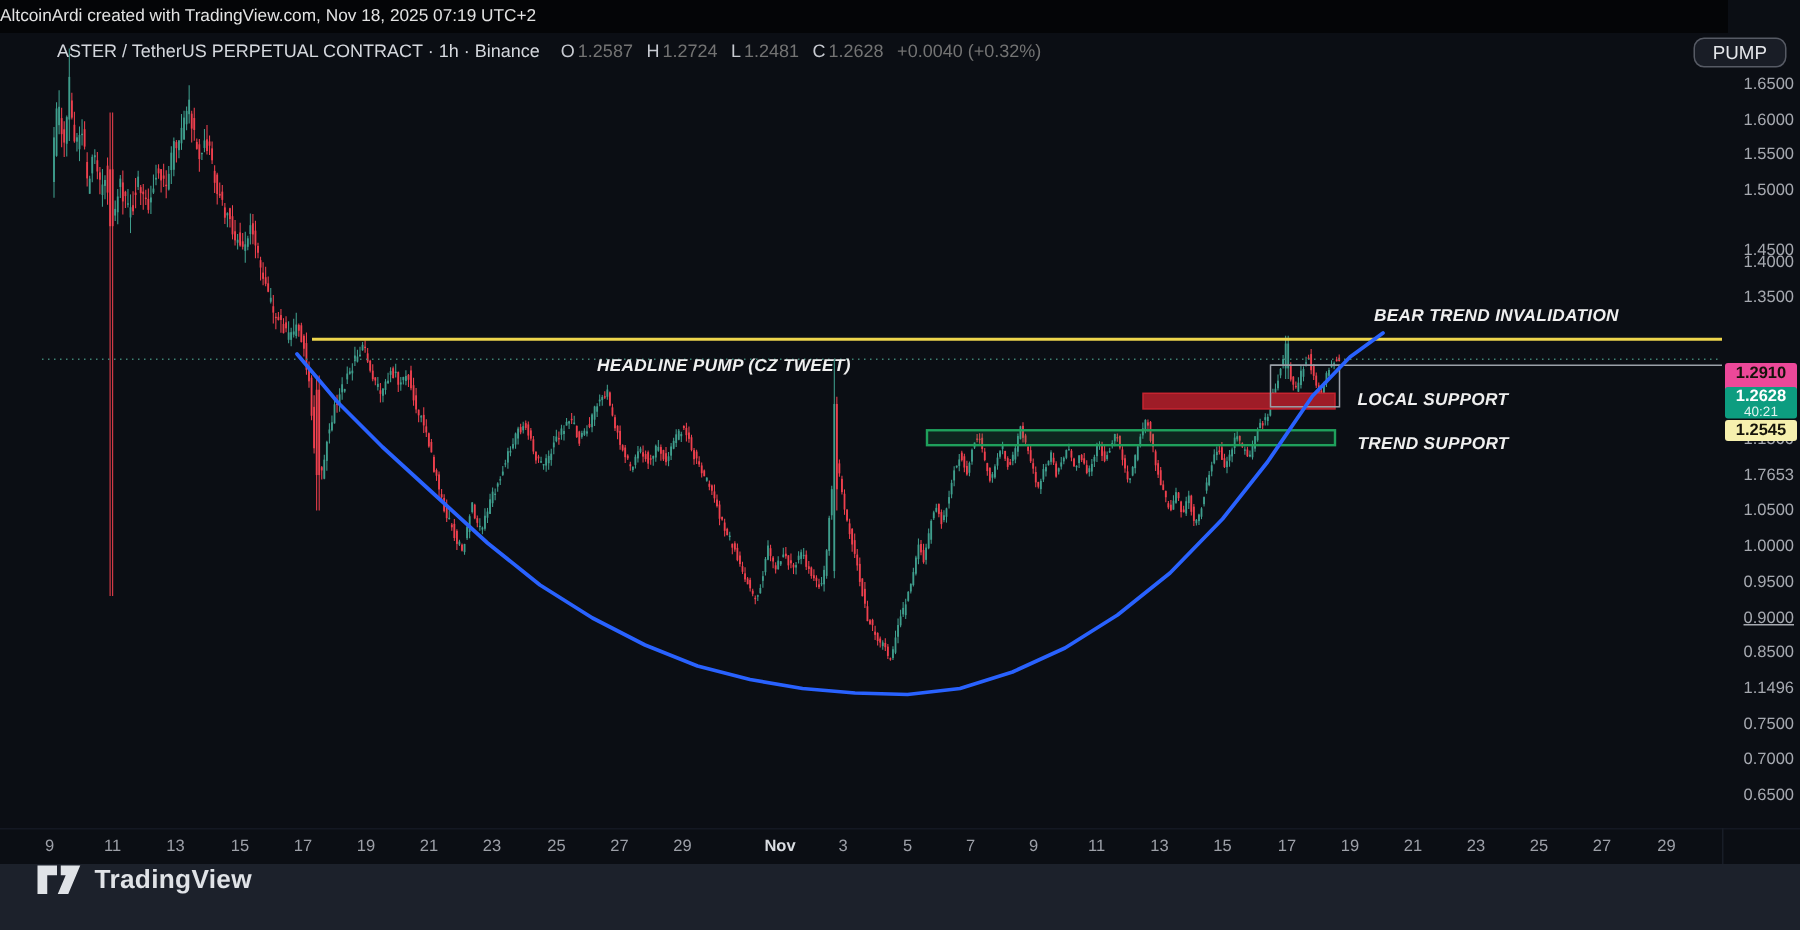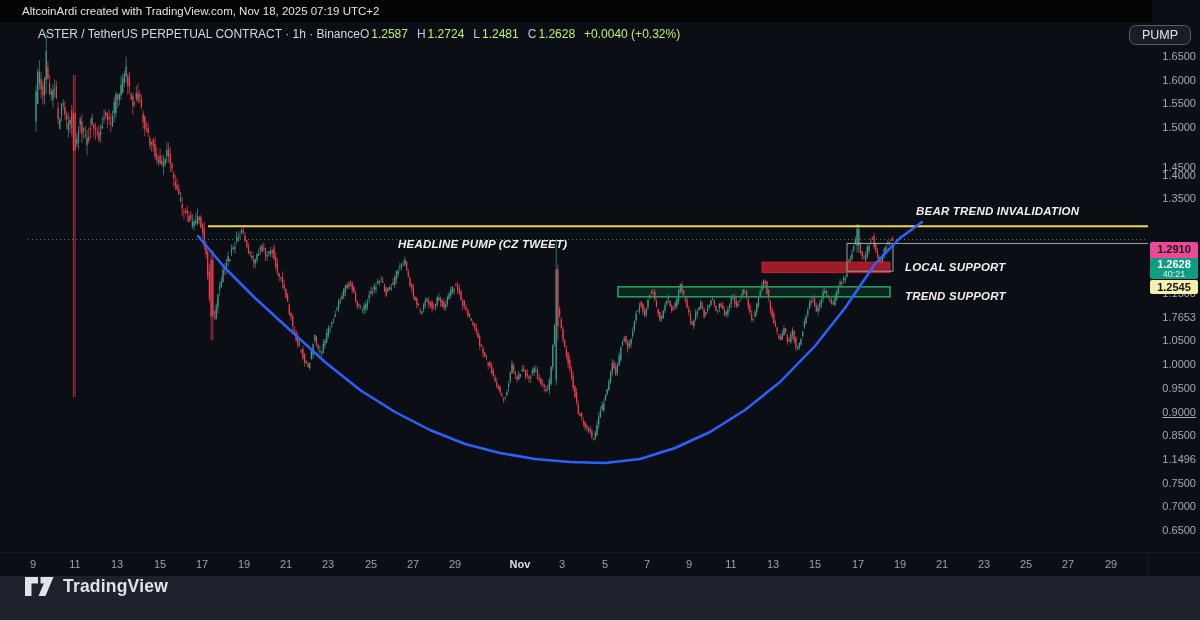--- a/index.html
+++ b/index.html
@@ -3,29 +3,29 @@
 <meta charset="utf-8">
 <style>
   * { margin:0; padding:0; box-sizing:border-box; }
   html,body { width:1200px; height:620px; background:#0b0e14; overflow:hidden;
               font-family:"Liberation Sans", sans-serif; }
   #stage { position:relative; width:1200px; height:620px; background:#0b0e14; }
 
   
   .attr-bar { position:absolute; left:0; top:0; width:1152px; height:22px;
               background:#040507; color:#e3e3e3; font-size:11.5px;
-              display:flex; align-items:center; padding-left:22px; z-index:40; }
+              display:flex; align-items:center; z-index:40; }
 
   
   .symbol-bar { position:absolute; left:38px; top:26px; height:16px; z-index:30;
-                display:flex; align-items:center; font-size:12px; white-space:nowrap; }
+                display:flex; align-items:center; gap:14px; font-size:12px; white-space:nowrap; }
   .symbol-title { color:#d5d8de; }
   .ohlc { display:flex; gap:9px; }
   .ohlc .lt { color:#c7cad1; }
-  .ohlc .vl { color:#bef264; }
+  .ohlc .vl { color:#737373; }
   .ohlc .pair { display:flex; gap:2px; }
 
   
   #plot { position:absolute; left:0; top:0; z-index:10; }
 
   
   .anno { position:absolute; z-index:20; color:#efefef; font-size:11.5px;
           font-weight:700; font-style:italic; letter-spacing:.2px; white-space:nowrap; }
   .anno-bear     { left:916px; top:205px; }
   .anno-headline { left:398px; top:238px; }

